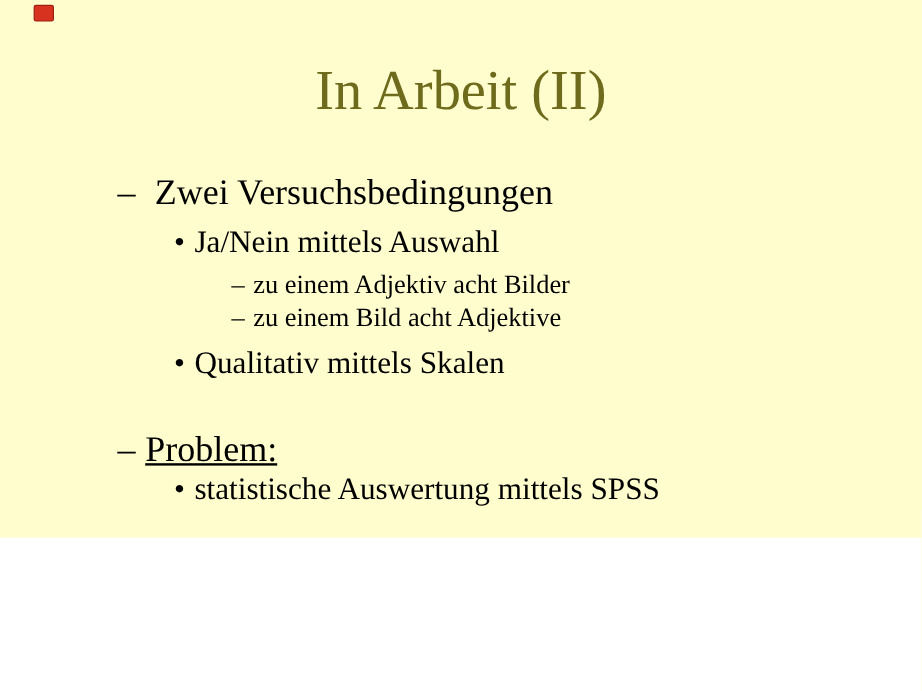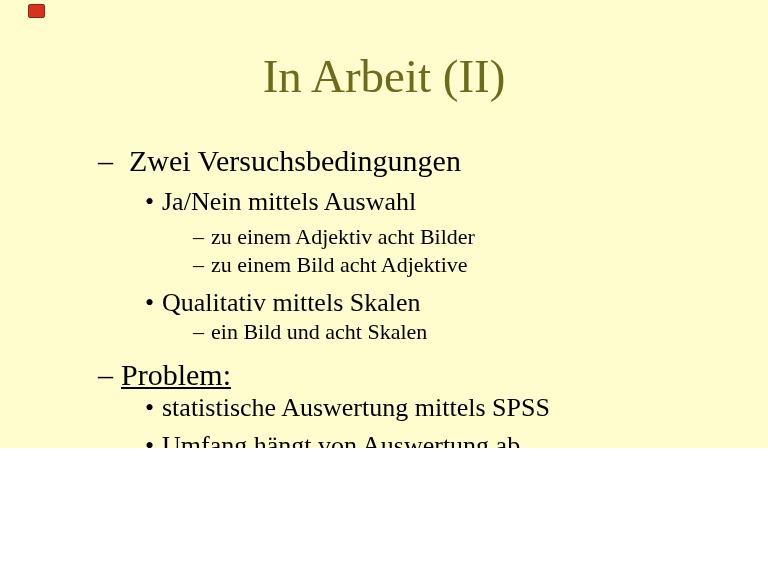--- a/index.html
+++ b/index.html
@@ -83,29 +83,23 @@
   </div>
 
   <div class="line lv2 b4">
     <span class="marker">•</span><span class="text">Qualitativ mittels Skalen</span>
   </div>
 
   <div class="line lv3 b3">
     <span class="marker">–</span><span class="text">zu einem Bild acht Adjektive</span>
   </div>
 
-  <div class="line lv3 b5">
-    <span class="marker">–</span><span class="text">ein Bild und acht Skalen</span>
-  </div>
 
   <div class="line lv2 b7">
     <span class="marker">•</span><span class="text">statistische Auswertung mittels SPSS</span>
   </div>
 
   <div class="line lv1 b6">
     <span class="marker">–</span><span class="text underline">Problem:</span>
   </div>
 
-  <div class="line lv2 b8">
-    <span class="marker">•</span><span class="text">Umfang hängt von Auswertung ab</span>
-  </div>
 
 </div>
 
 </body></html>

